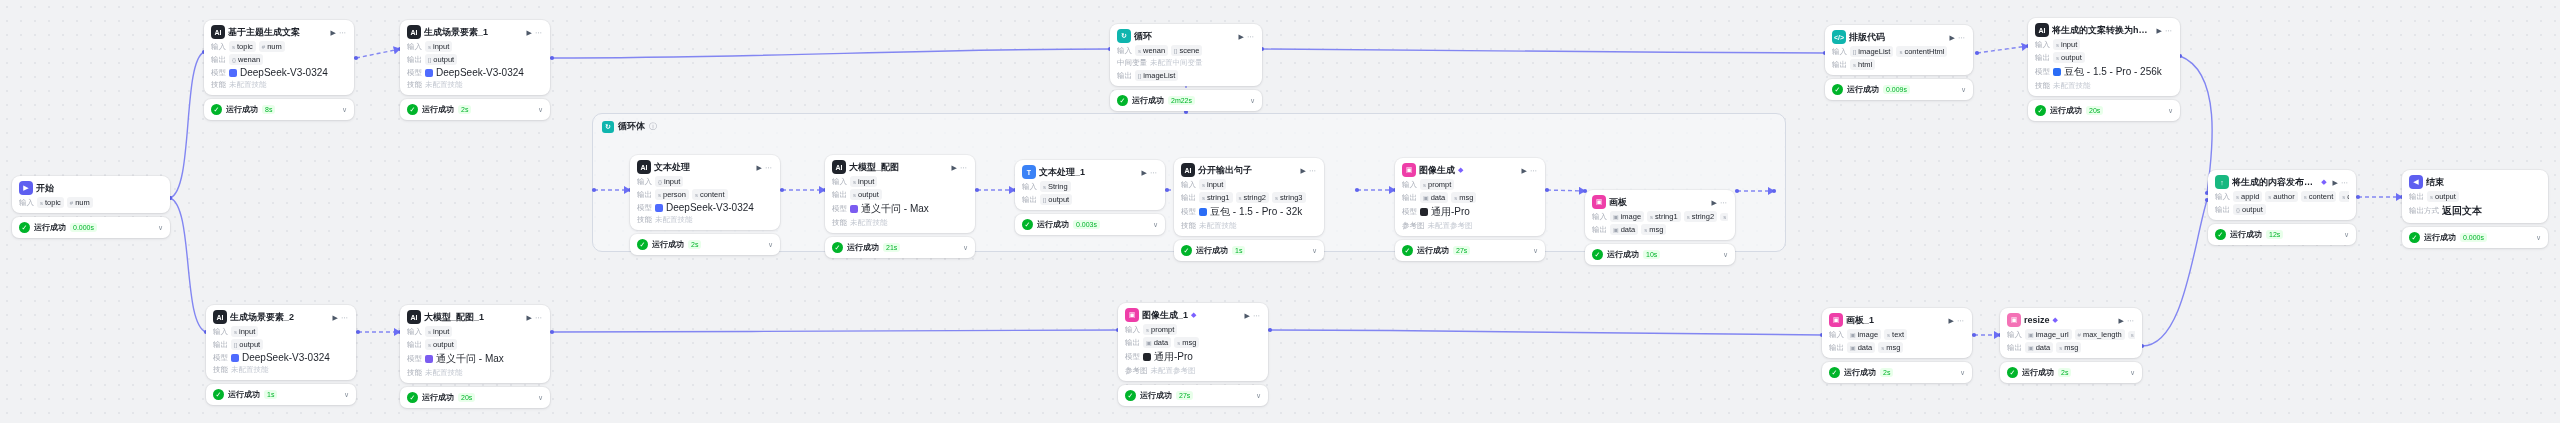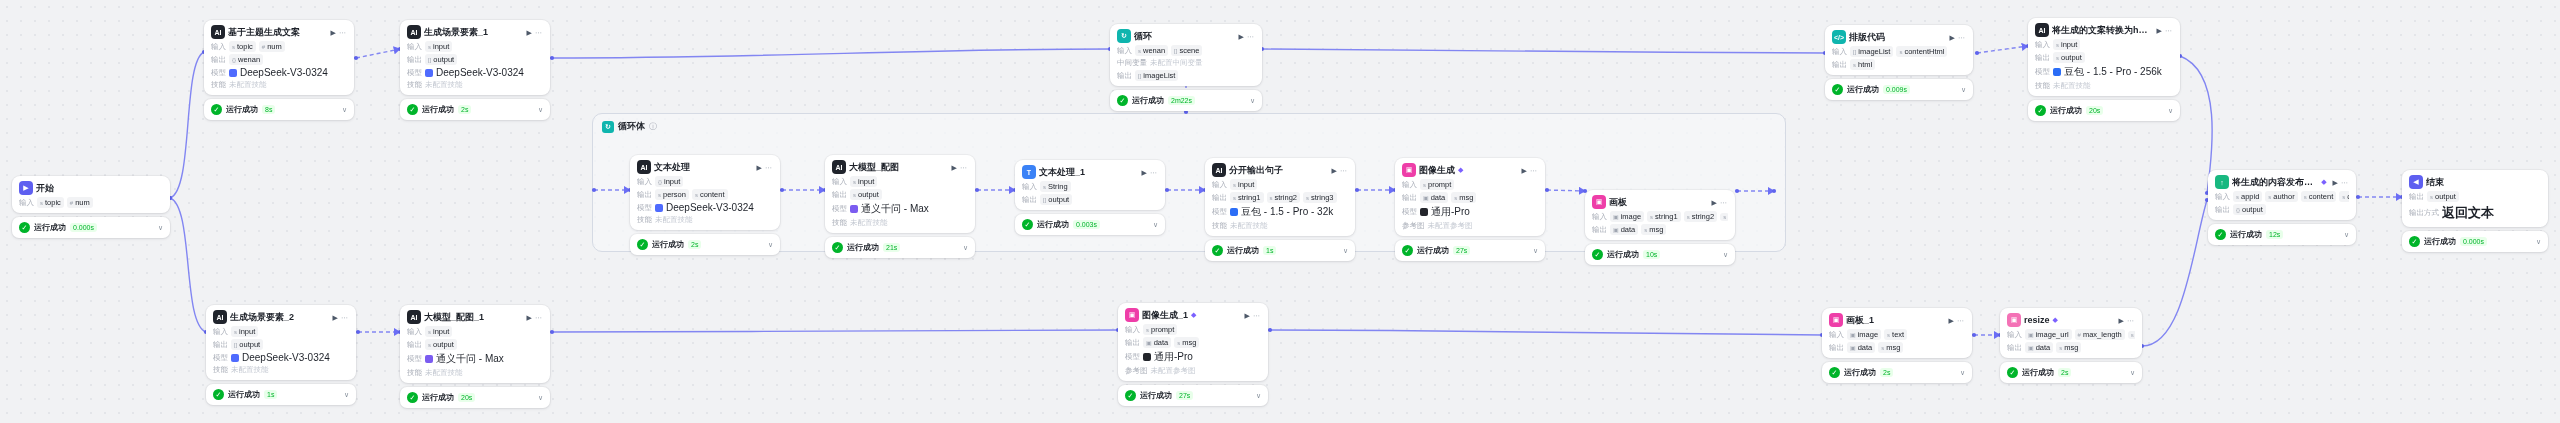--- a/index.html
+++ b/index.html
@@ -42,21 +42,21 @@
   .tbadge{color:#7b61ff;font-size:7px;flex:0 0 auto;}
   .hsp{flex:1;}
   .hbtn{color:#4e5969;font-size:7px;line-height:1;cursor:pointer;}
   .hbtn.more{color:#86909c;letter-spacing:1px;}
   .row{display:flex;align-items:center;gap:3px;margin-top:2px;white-space:nowrap;overflow:hidden;}
   .rlabel{font-size:7.5px;color:#a9aeb8;flex:0 0 auto;}
   .chip{background:#f2f3f5;border-radius:3px;padding:1px 3px;font-size:7.5px;color:#1d2129;
     display:inline-flex;gap:2px;align-items:center;flex:0 0 auto;}
   .chip .t{color:#a0a6b1;font-size:6px;}
   .muted{font-size:7.5px;color:#c3c8d1;}
-  .rvalue{font-size:13px;color:#1d2129;font-weight:bold;}
+  .rvalue{font-size:10px;color:#1d2129;font-weight:bold;}
   .model{display:inline-flex;align-items:center;gap:3px;font-size:10px;color:#1d2129;}
   .mdot{width:8px;height:8px;border-radius:2px;flex:0 0 auto;}
   .status{
     margin-top:4px;background:#fff;border-radius:7px;display:flex;align-items:center;gap:4px;
     padding:5px 7px;box-shadow:0 1px 3px rgba(18,24,38,.10), 0 0 0 1px rgba(18,24,38,.035);
   }
   .scheck{width:11px;height:11px;border-radius:50%;background:#00b42a;color:#fff;font-size:7px;
     display:flex;align-items:center;justify-content:center;flex:0 0 auto;}
   .stext{font-size:8px;color:#1d2129;font-weight:bold;}
   .stime{background:#e8ffea;color:#00b42a;font-size:7px;padding:1px 3px;border-radius:3px;}
@@ -772,21 +772,21 @@
             </span>
           </div>
         </div>
         <div class="status">
           <span class="scheck">✓</span>
           <span class="stext">运行成功</span>
           <span class="stime">0.003s</span>
           <span class="schev">∨</span>
         </div>
       </div>
-      <div class="node" style="left: 1205px; top: 158px; width: 150px;">
+      <div class="node" style="left: 1174px; top: 158px; width: 150px;">
         <div class="card">
           <div class="hdr">
             <span class="nicon" style="background: rgb(32, 36, 44);">AI</span>
             <span class="ntitle">分开输出句子</span>
             <span class="hsp"></span>
             <span class="hbtn">▶</span>
             <span class="hbtn more">⋯</span>
           </div>
           <div class="row">
             <span class="rlabel">输入</span>

